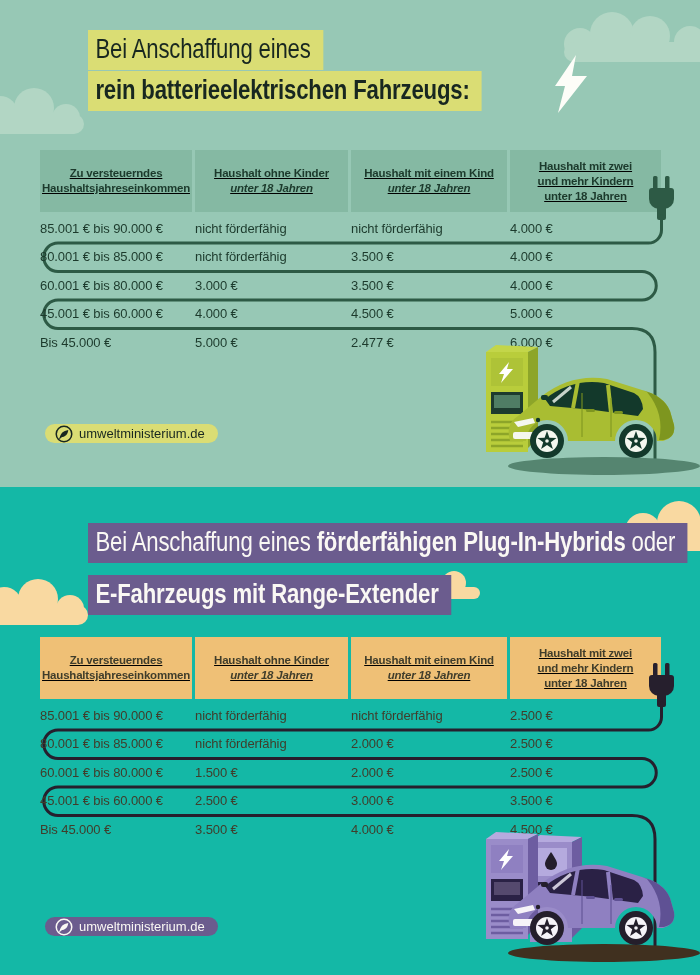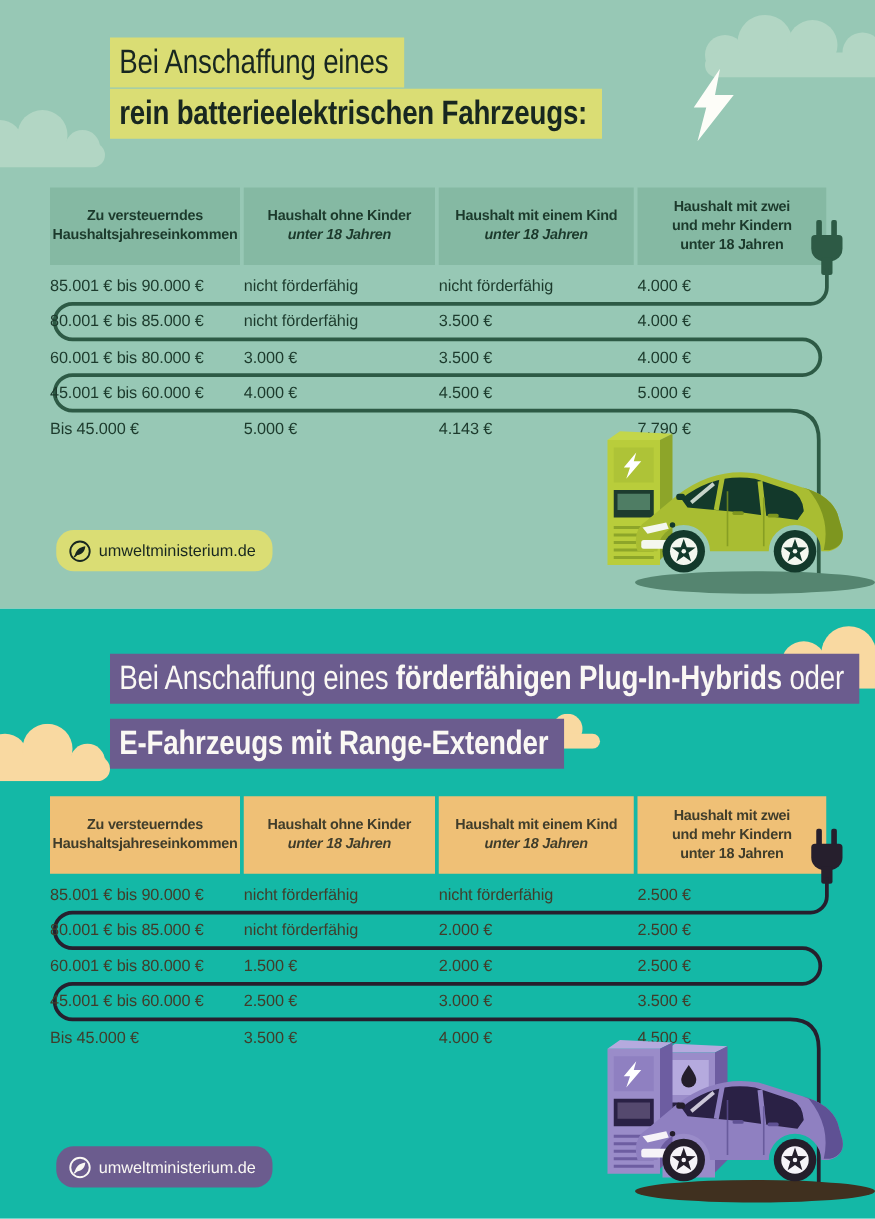--- a/index.html
+++ b/index.html
@@ -15,32 +15,32 @@
   #sec-phev .title{top:36px;}
   .hl{display:table;white-space:nowrap;transform:scaleX(.82);transform-origin:left center;
       font-size:27px;line-height:34px;padding:2px 15px 4px 9px;letter-spacing:-.2px;}
   #sec-bev .hl{background:#dadd74;color:#182720;}
   #sec-phev .hl{background:#6b5c8e;color:#faf8f4;}
   .hl + .hl{margin-top:1px;}
   #sec-phev .hl + .hl{margin-top:12px;}
   .b{font-weight:bold;}
   .bolt-deco{position:absolute;left:551px;top:55px;z-index:6;}
   .thead,.trow{display:grid;grid-template-columns:152px 153px 156px 151px;column-gap:3px;width:620px;}
-  .thead{position:absolute;left:40px;top:150px;height:62px;z-index:2;}
+  .thead{position:absolute;left:40px;top:150px;height:62px;z-index:2;text-decoration:underline;}
   .th{display:flex;flex-direction:column;align-items:center;justify-content:center;
       font-weight:bold;font-size:11.5px;line-height:15px;text-align:center;letter-spacing:-.2px;}
   #sec-bev .th{background:#85b9a3;color:#1c3a2c;}
   #sec-phev .th{background:#efc076;color:#403d2b;}
   .it{font-style:italic;}
   .rows{position:absolute;left:40px;top:214px;z-index:3;}
   .trow{height:28.5px;align-items:center;text-align:left;font-size:13px;letter-spacing:-.1px;}
   #sec-bev .trow{color:#1c3a2c;}
   #sec-phev .trow{color:#403d2b;}
   .badge{position:absolute;left:45px;top:424px;z-index:6;display:inline-flex;align-items:center;
-         gap:6px;height:33px;padding:0 13px 0 10px;border-radius:14px;font-size:13px;}
+         gap:6px;height:19px;padding:0 13px 0 10px;border-radius:14px;font-size:13px;}
   #sec-bev .badge{background:#dadd74;color:#182720;}
   #sec-phev .badge{background:#6b5c8e;color:#faf8f4;top:430px;}
 </style>
 </head>
 <body>
 
 <div id="page">
 
   <section class="sec" id="sec-bev">
 
@@ -117,22 +117,22 @@
       </div>
       <div class="trow">
         <div>45.001 € bis 60.000 €</div>
         <div>4.000 €</div>
         <div>4.500 €</div>
         <div>5.000 €</div>
       </div>
       <div class="trow">
         <div>Bis 45.000 €</div>
         <div>5.000 €</div>
-        <div>4.143 €</div>
-        <div>7.790 €</div>
+        <div>2.477 €</div>
+        <div>6.000 €</div>
       </div>
     </div>
 
     <svg class="cable" width="700" height="487" viewBox="0 0 700 487">
       <g fill="#2d5a45">
         <rect x="653" y="176" width="4.5" height="13" rx="1.5"></rect>
         <rect x="665" y="176" width="4.5" height="13" rx="1.5"></rect>
         <path d="M652,188 h19 a3,3 0 0 1 3,3 v8 a10,10 0 0 1 -10,10 h-5 a10,10 0 0 1 -10,-10 v-8 a3,3 0 0 1 3,-3 Z"></path>
         <rect x="657" y="206" width="9" height="14" rx="2"></rect>
       </g>

